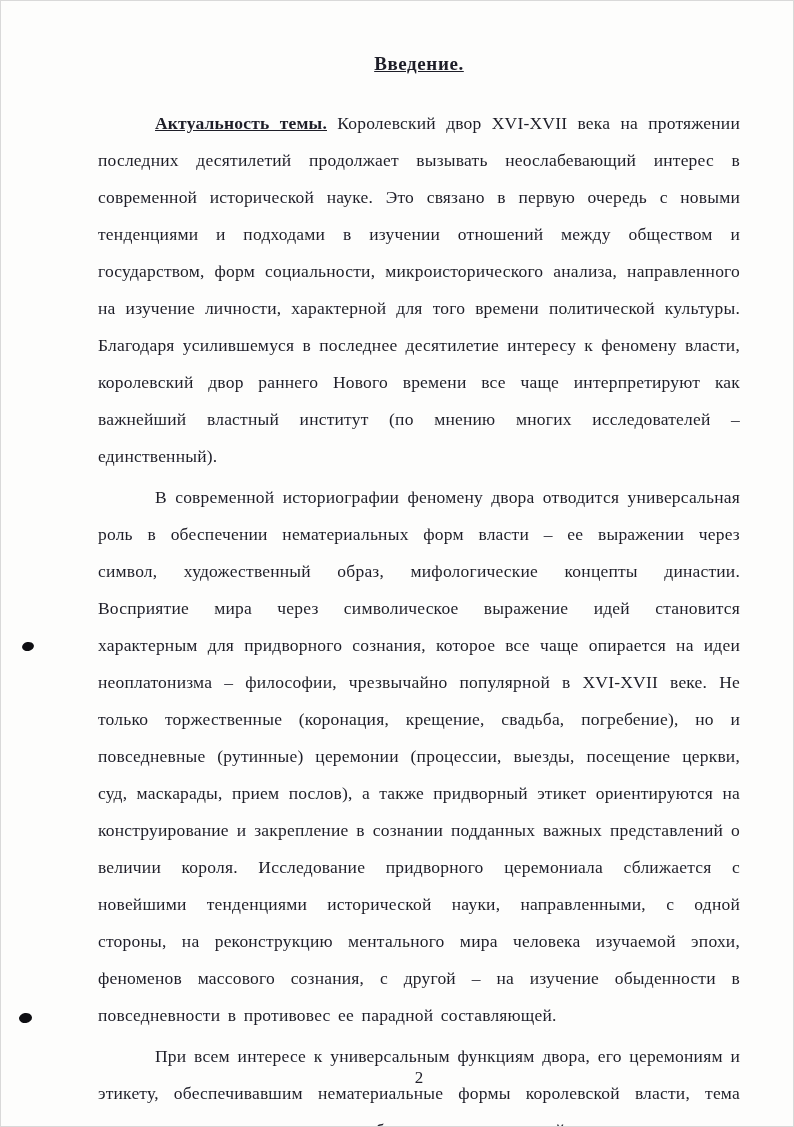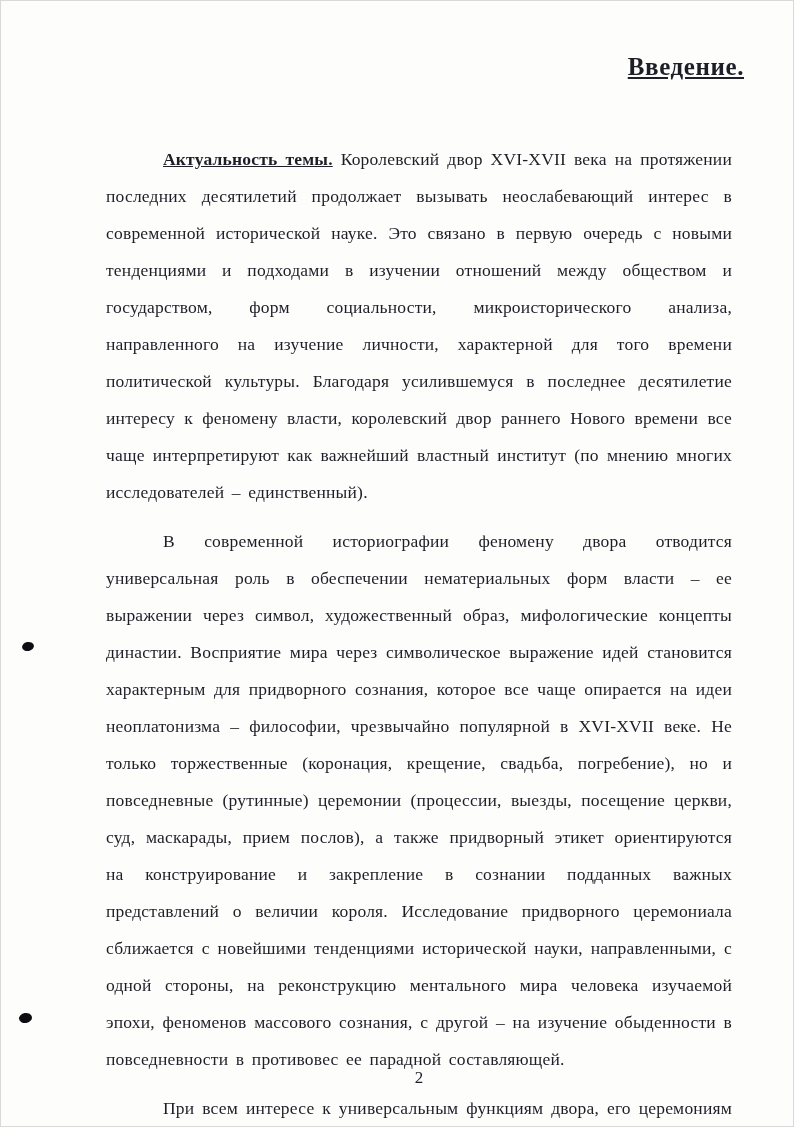--- a/index.html
+++ b/index.html
@@ -14,36 +14,36 @@
     margin: 0 auto;
     background: #fdfdfc;
     box-sizing: border-box;
     padding: 52px 49px 0 93px;
     border: 1px solid #d9d9d9;
     font-family: "Liberation Serif", "DejaVu Serif", serif;
     color: #1e1e28;
     overflow: hidden;
   }
   .title {
-    font-size: 25px;
+    font-size: 19px;
     font-weight: bold;
     text-decoration: underline;
-    text-align: right;
+    text-align: center;
     letter-spacing: 0.6px;
-    margin: 0 0 60px 0;
+    margin: 0 0 30px 0;
   }
   .body-text {
     font-size: 17.5px;
     line-height: 37px;
     text-align: justify;
     letter-spacing: 0.2px;
     word-spacing: 3px;
   }
   .body-text p {
-    margin: 12px;
+    margin: 4px;
     text-indent: 57px;
   }
   .lead {
     font-weight: bold;
     text-decoration: underline;
   }
   .page-number {
     position: absolute;
     left: 93px;
     right: 49px;

